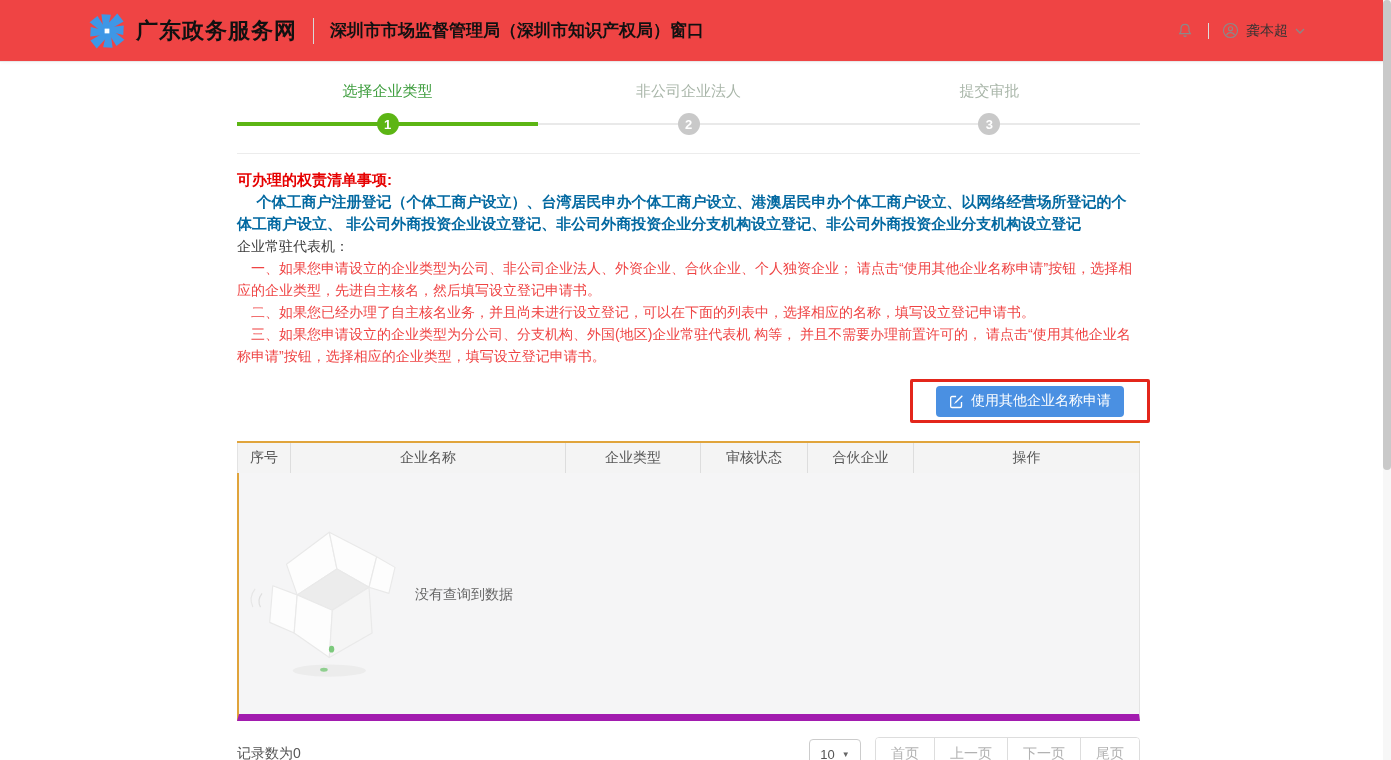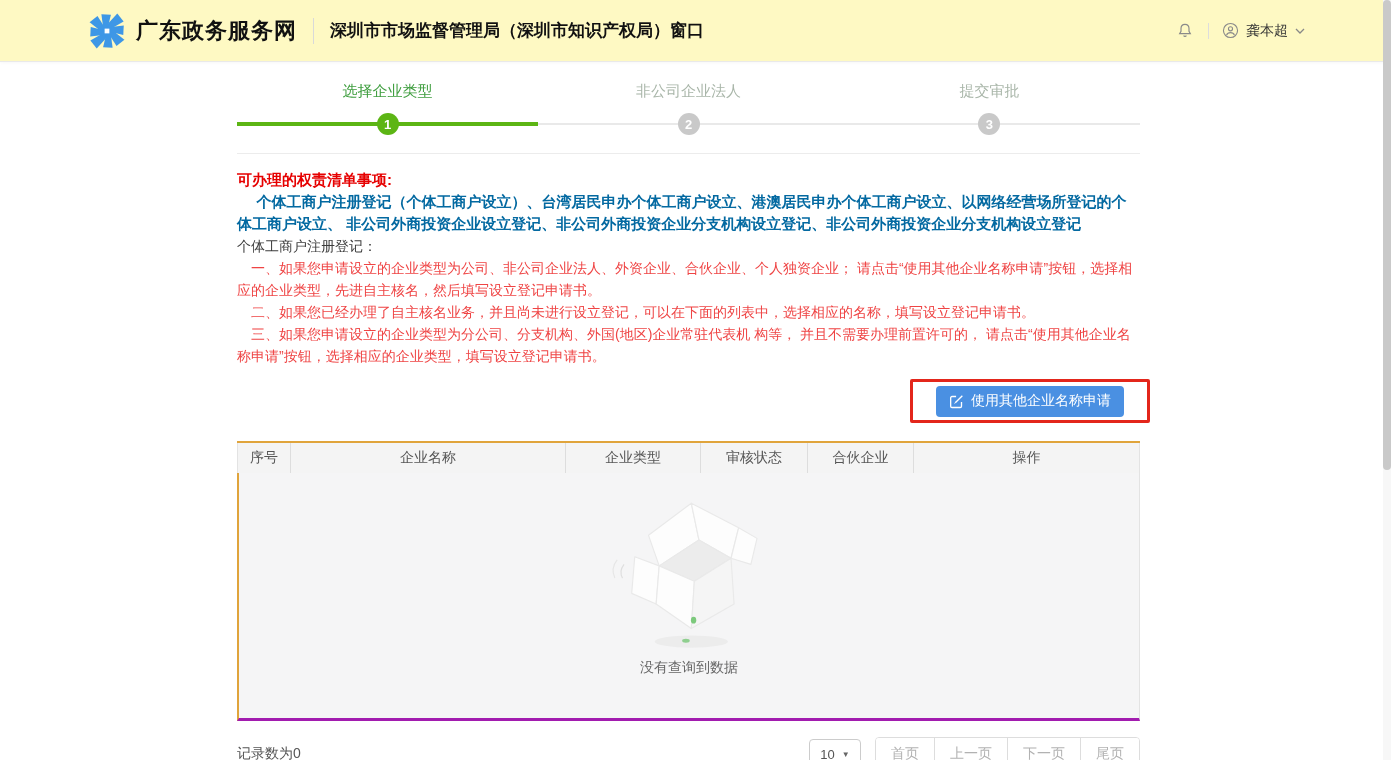--- a/index.html
+++ b/index.html
@@ -2,21 +2,21 @@
 <html><head>
 <meta charset="utf-8">
 <style>
   * { margin:0; padding:0; box-sizing:border-box; }
   html,body { width:1391px; height:760px; overflow:hidden; background:#fff;
     font-family:"Liberation Sans","DejaVu Sans",sans-serif; }
 
   
   .topbar { height:62px; display:flex; align-items:center; justify-content:space-between;
     padding-left:88px; padding-right:86px; border-bottom:1px solid #e9e9e9;
-    box-shadow:0 1px 3px rgba(0,0,0,.03); background:#fef9c3; }
+    box-shadow:0 1px 3px rgba(0,0,0,.03); background:#ef4444; }
   .topbar-left { display:flex; align-items:center; }
   .logo { width:38px; height:36px; display:inline-flex; }
   .site-name { font-size:22px; font-weight:bold; color:#111; margin-left:10px; letter-spacing:1px; }
   .vdiv { width:1px; height:26px; background:#d9d9d9; margin:0 16px; }
   .window-title { font-size:17px; font-weight:bold; color:#111; }
   .topbar-right { display:flex; align-items:center; gap:13px; }
   .vdiv2 { width:1px; height:16px; background:#ddd; }
   .user-menu { display:flex; align-items:center; gap:7px; cursor:pointer; }
   .user-name { font-size:14px; color:#333; }
 
@@ -58,22 +58,22 @@
 
   
   .table { border-top:2px solid #e0a43b; }
   .thead { display:flex; background:#f4f4f4; height:30px; border-left:1px solid #e3e3e3; border-right:1px solid #e3e3e3; }
   .th { font-size:14px; color:#555; display:flex; align-items:center; justify-content:center;
     border-right:1px solid #ddd; height:100%; }
   .th:last-child { border-right:none; }
   .th-0 { width:53px; } .th-1 { width:275px; } .th-2 { width:135px; }
   .th-3 { width:107px; } .th-4 { width:106px; } .th-5 { flex:1; }
   .tbody { height:248px; background:#f5f5f6; border-left:2px solid #e0a43b;
-    border-right:1px solid #e3e3e3; border-bottom:3px solid #a21caf;
-    display:flex; flex-direction:column; align-items:center; }
+    border-right:1px solid #e3e3e3; border-bottom:7px solid #a21caf;
+    display:flex; flex-direction:row; align-items:center; }
   .empty-illustration { margin-top:18px; }
   .empty-text { font-size:14px; color:#666; margin-top:2px; }
 
   
   .footer-row { margin-top:16px; display:flex; justify-content:space-between; align-items:center; }
   .record-count { font-size:14px; color:#555; }
   .pager { display:flex; align-items:center; gap:14px; }
   .page-size-select { width:52px; height:30px; border:1px solid #ccc; border-radius:4px; background:#fff;
     display:flex; align-items:center; justify-content:center; gap:7px; font-size:13px; color:#555; cursor:pointer; }
   .page-size-select .caret { font-size:8px; color:#666; }
@@ -166,21 +166,21 @@
       <div class="step-dot active dot1">1</div>
       <div class="step-dot inactive dot2">2</div>
       <div class="step-dot inactive dot3">3</div>
     </div>
     <hr class="steps-divider">
   </div>
 
   <section class="notice">
     <p class="red-title">可办理的权责清单事项:</p>
     <p class="red-body">个体工商户注册登记（个体工商户设立）、台湾居民申办个体工商户设立、港澳居民申办个体工商户设立、以网络经营场所登记的个体工商户设立、 非公司外商投资企业设立登记、非公司外商投资企业分支机构设立登记、非公司外商投资企业分支机构设立登记</p>
-    <p class="desc-title">个体工商户注册登记：</p>
+    <p class="desc-title">企业常驻代表机：</p>
     <p class="desc-item">一、如果您申请设立的企业类型为公司、非公司企业法人、外资企业、合伙企业、个人独资企业； 请点击“使用其他企业名称申请”按钮，选择相应的企业类型，先进自主核名，然后填写设立登记申请书。</p>
     <p class="desc-item">二、如果您已经办理了自主核名业务，并且尚未进行设立登记，可以在下面的列表中，选择相应的名称，填写设立登记申请书。</p>
     <p class="desc-item">三、如果您申请设立的企业类型为分公司、分支机构、外国(地区)企业常驻代表机 构等， 并且不需要办理前置许可的， 请点击“使用其他企业名称申请”按钮，选择相应的企业类型，填写设立登记申请书。</p>
   </section>
 
   <div class="action-row">
     <div class="annotation-box">
       <button class="btn-primary">
         <span style="display:inline-flex;">
           <svg viewBox="0 0 18 18" width="15" height="15" fill="none" stroke="#fff" stroke-width="1.6">

